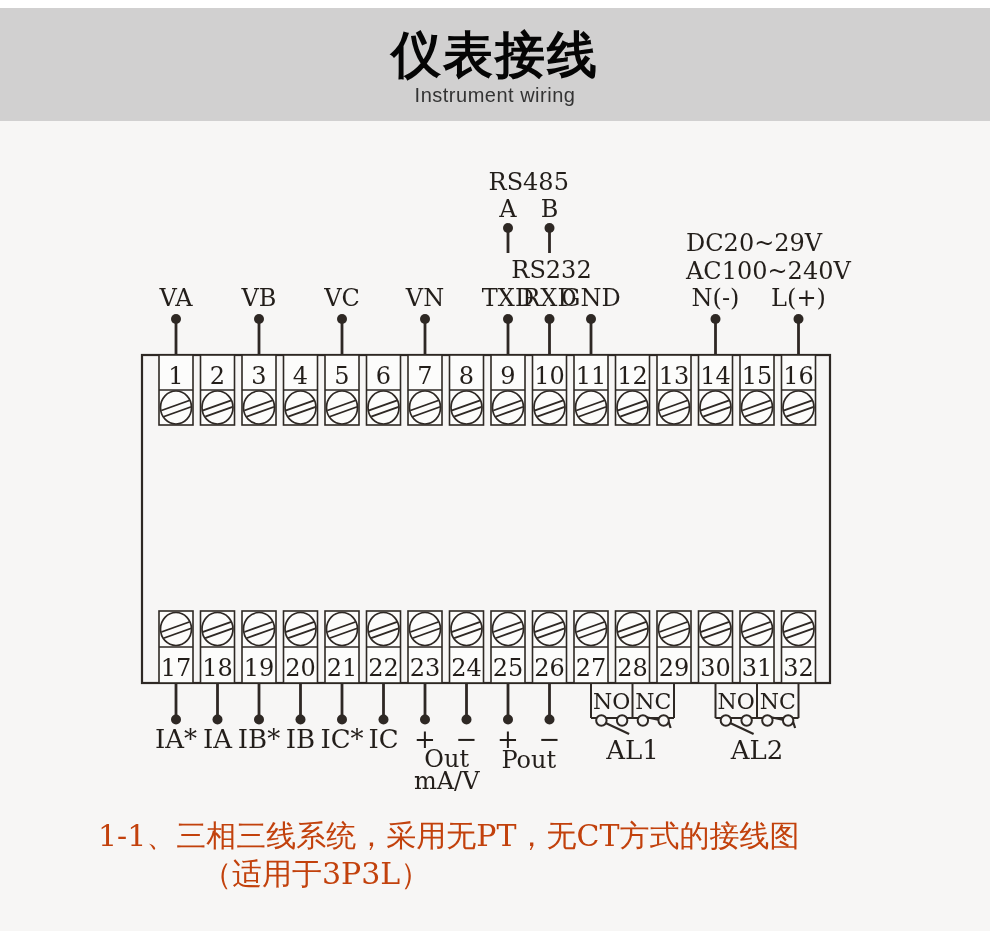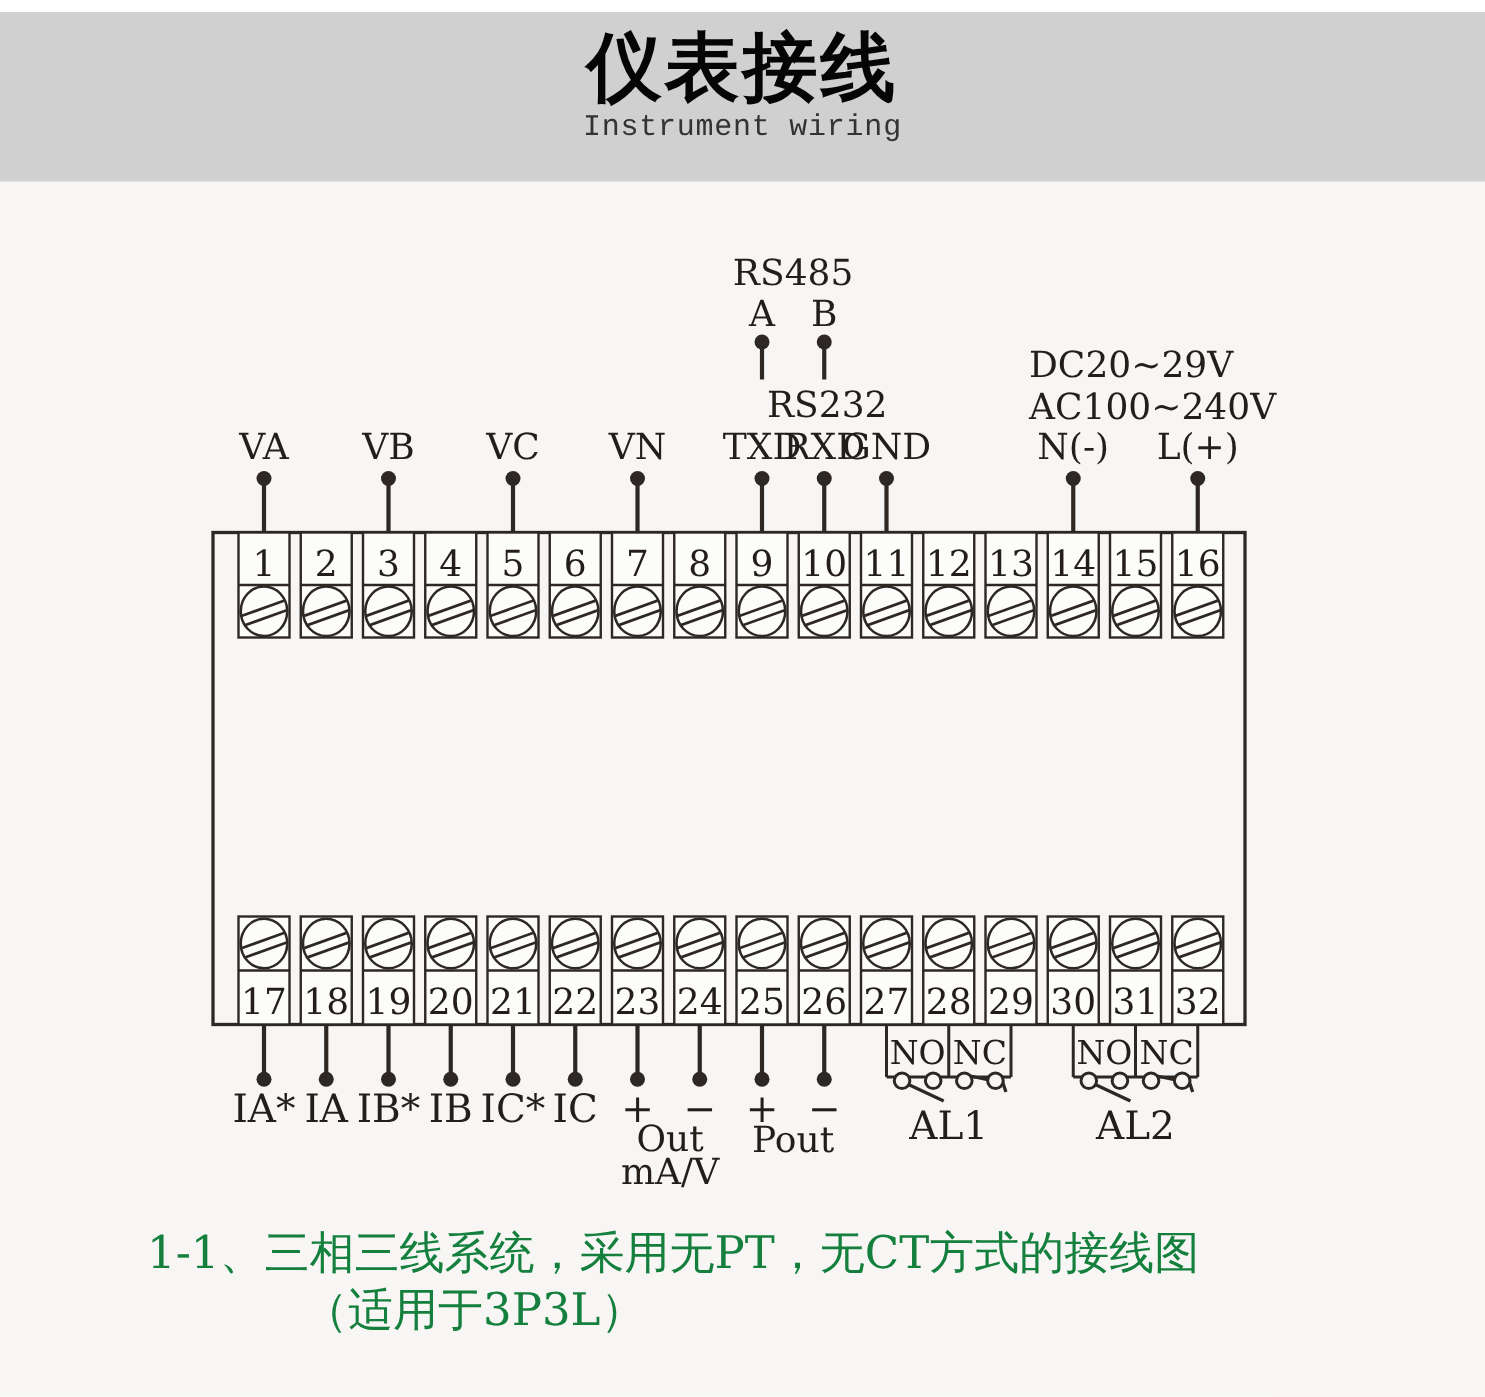--- a/index.html
+++ b/index.html
@@ -9,34 +9,34 @@
     font-family:"DejaVu Serif", serif;
   }
   #top-strip{
     position:absolute;left:0;top:0;width:990px;height:8px;background:#ffffff;
   }
   #banner{
     position:absolute;left:0;top:8px;width:990px;height:113px;background:#d1d0d0;
     text-align:center;
   }
   #title{
-    margin:0;padding-top:10px;
+    margin:0;padding-top:20px;
     font-family:"Liberation Sans", sans-serif;
     font-size:50px;font-weight:700;color:#050505;letter-spacing:2px;line-height:1.1;
   }
   #subtitle{
     margin:0;margin-top:1px;
-    font-family:Liberation Mono, monospace;
+    font-family:Liberation Sans, sans-serif;
     font-size:20px;font-weight:400;color:#333333;letter-spacing:0.5px;
   }
   #diagram-svg{position:absolute;left:0;top:0;}
   #caption{
     position:absolute;left:98px;top:817px;
     font-family:"DejaVu Serif", serif;
-    font-size:30px;color:#15803d;line-height:38px;white-space:nowrap;
+    font-size:30px;color:#c2410c;line-height:38px;white-space:nowrap;
   }
   #caption .line2{margin-left:104px;}
 </style>
 </head>
 <body>
 
 <div id="page">
   <div id="top-strip"></div>
 
   <div id="banner">

